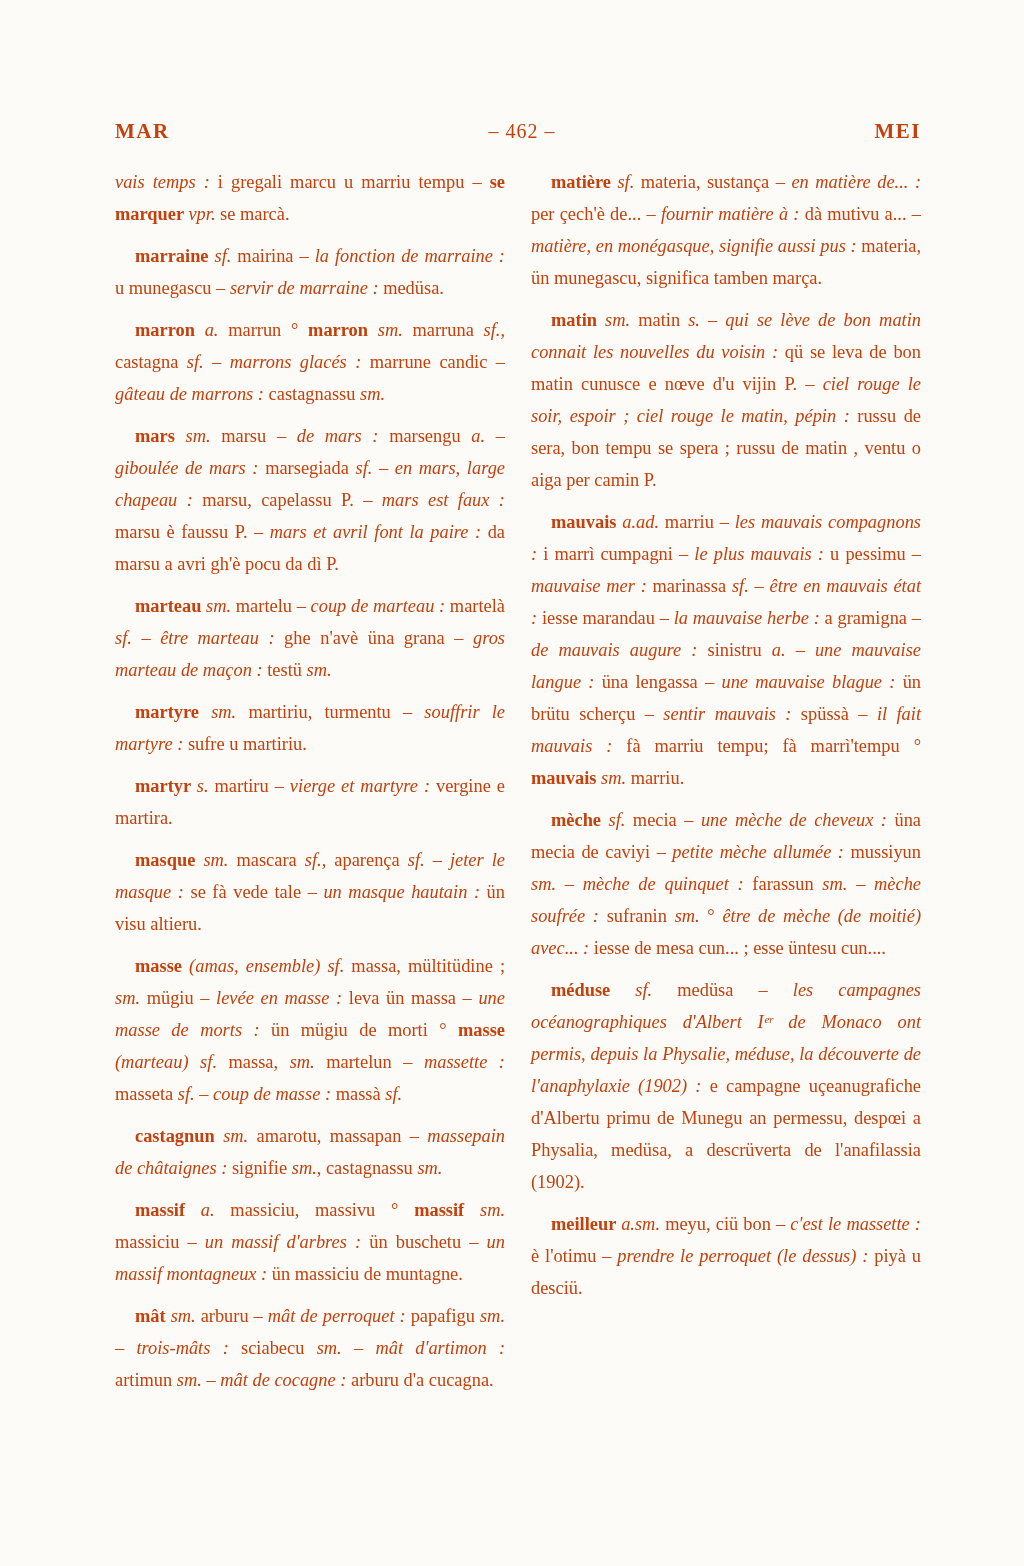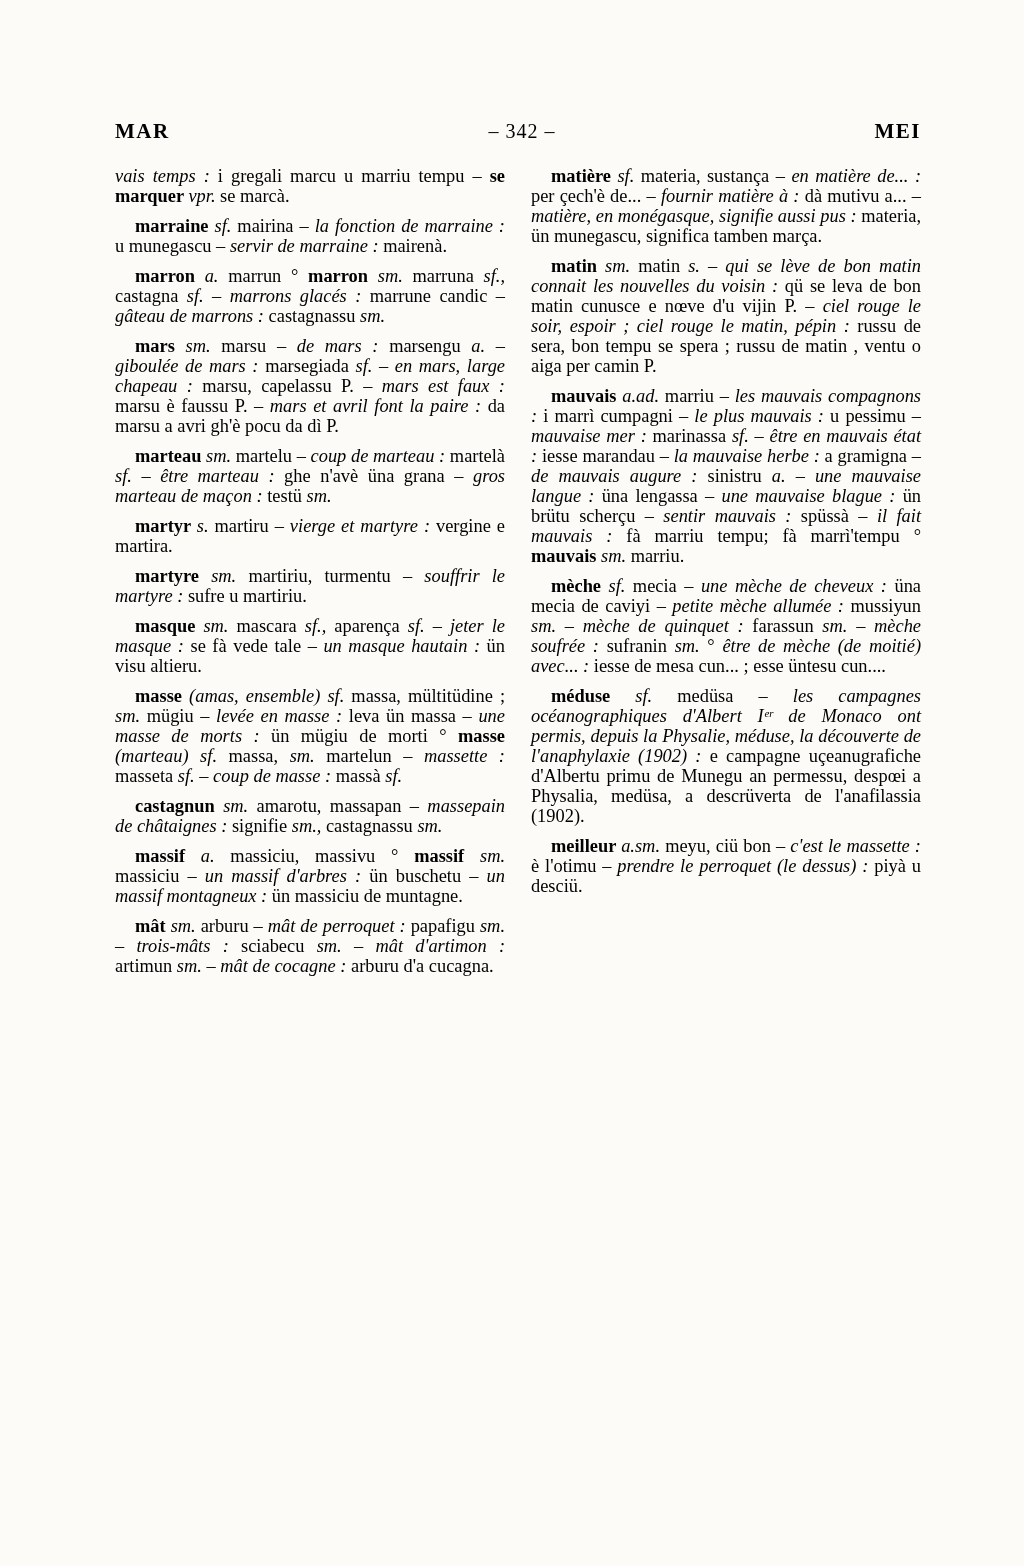--- a/index.html
+++ b/index.html
@@ -5,21 +5,21 @@
   html,body{margin:0;padding:0;}
   body{
     width:1024px;height:1566px;
     background:#e9e7e2;
     font-family:"Liberation Serif", serif;
   }
   .page{
     position:relative;
     width:1024px;height:1566px;
     background:#fcfbf8;
-    color:#000000;
+    color:#c2410c;
     overflow:hidden;
   }
   .running-header{
     position:absolute;
     top:119px;left:115px;width:806px;
     display:flex;align-items:baseline;
     font-size:21px;
   }
   .running-header .gw{
     font-weight:700;
@@ -33,50 +33,50 @@
   }
   .columns{
     position:absolute;
     top:166px;left:115px;width:806px;
     display:flex;
     gap:26px;
   }
   .col{
     width:390px;
     font-size:18.4px;
-    line-height:20px;
+    line-height:32px;
     text-align:justify;
   }
   .entry{
     margin:0 0 10px 0;
     text-indent:20px;
   }
   .entry.cont{text-indent:0;}
   .hw{font-weight:700;}
   .it{font-style:italic;}
   .rm{font-style:normal;}
 </style>
 </head>
 <body>
 
 <div class="page">
   <div class="running-header">
     <span class="gw">MAR</span>
-    <span class="pn">– 342 –</span>
+    <span class="pn">– 462 –</span>
     <span class="gw">MEI</span>
   </div>
   <div class="columns">
     <div class="col">
         <p class="entry cont"><span class="it">vais temps : </span><span class="rm">i gregali marcu u marriu tempu – </span><span class="hw">se marquer </span><span class="it">vpr. </span><span class="rm">se marcà.</span></p>
-        <p class="entry"><span class="hw">marraine </span><span class="it">sf. </span><span class="rm">mairina – </span><span class="it">la fonction de marraine : </span><span class="rm">u munegascu – </span><span class="it">servir de marraine : </span><span class="rm">mairenà.</span></p>
+        <p class="entry"><span class="hw">marraine </span><span class="it">sf. </span><span class="rm">mairina – </span><span class="it">la fonction de marraine : </span><span class="rm">u munegascu – </span><span class="it">servir de marraine : </span><span class="rm">medüsa.</span></p>
         <p class="entry"><span class="hw">marron </span><span class="it">a. </span><span class="rm">marrun ° </span><span class="hw">marron </span><span class="it">sm. </span><span class="rm">marruna </span><span class="it">sf., </span><span class="rm">castagna </span><span class="it">sf. </span><span class="rm">– </span><span class="it">marrons glacés : </span><span class="rm">marrune candic – </span><span class="it">gâteau de marrons : </span><span class="rm">castagnassu </span><span class="it">sm.</span></p>
         <p class="entry"><span class="hw">mars </span><span class="it">sm. </span><span class="rm">marsu – </span><span class="it">de mars : </span><span class="rm">marsengu </span><span class="it">a. </span><span class="rm">– </span><span class="it">giboulée de mars : </span><span class="rm">marsegiada </span><span class="it">sf. </span><span class="rm">– </span><span class="it">en mars, large chapeau : </span><span class="rm">marsu, capelassu P. – </span><span class="it">mars est faux : </span><span class="rm">marsu è faussu P. – </span><span class="it">mars et avril font la paire : </span><span class="rm">da marsu a avri gh'è pocu da dì P.</span></p>
         <p class="entry"><span class="hw">marteau </span><span class="it">sm. </span><span class="rm">martelu – </span><span class="it">coup de marteau : </span><span class="rm">martelà </span><span class="it">sf. </span><span class="rm">– </span><span class="it">être marteau : </span><span class="rm">ghe n'avè üna grana – </span><span class="it">gros marteau de maçon : </span><span class="rm">testü </span><span class="it">sm.</span></p>
+        <p class="entry"><span class="hw">martyre </span><span class="it">sm. </span><span class="rm">martiriu, turmentu – </span><span class="it">souffrir le martyre : </span><span class="rm">sufre u martiriu.</span></p>
         <p class="entry"><span class="hw">martyr </span><span class="it">s. </span><span class="rm">martiru – </span><span class="it">vierge et martyre : </span><span class="rm">vergine e martira.</span></p>
-        <p class="entry"><span class="hw">martyre </span><span class="it">sm. </span><span class="rm">martiriu, turmentu – </span><span class="it">souffrir le martyre : </span><span class="rm">sufre u martiriu.</span></p>
         <p class="entry"><span class="hw">masque </span><span class="it">sm. </span><span class="rm">mascara </span><span class="it">sf., </span><span class="rm">aparença </span><span class="it">sf. </span><span class="rm">– </span><span class="it">jeter le masque : </span><span class="rm">se fà vede tale – </span><span class="it">un masque hautain : </span><span class="rm">ün visu altieru.</span></p>
         <p class="entry"><span class="hw">masse </span><span class="it">(amas, ensemble) sf. </span><span class="rm">massa, mültitüdine ; </span><span class="it">sm. </span><span class="rm">mügiu – </span><span class="it">levée en masse : </span><span class="rm">leva ün massa – </span><span class="it">une masse de morts : </span><span class="rm">ün mügiu de morti ° </span><span class="hw">masse </span><span class="it">(marteau) sf. </span><span class="rm">massa, </span><span class="it">sm. </span><span class="rm">martelun – </span><span class="it">massette : </span><span class="rm">masseta </span><span class="it">sf. </span><span class="rm">– </span><span class="it">coup de masse : </span><span class="rm">massà </span><span class="it">sf.</span></p>
         <p class="entry"><span class="hw">castagnun </span><span class="it">sm. </span><span class="rm">amarotu, massapan – </span><span class="it">massepain de châtaignes : </span><span class="rm">signifie </span><span class="it">sm., </span><span class="rm">castagnassu </span><span class="it">sm.</span></p>
         <p class="entry"><span class="hw">massif </span><span class="it">a. </span><span class="rm">massiciu, massivu ° </span><span class="hw">massif </span><span class="it">sm. </span><span class="rm">massiciu – </span><span class="it">un massif d'arbres : </span><span class="rm">ün buschetu – </span><span class="it">un massif montagneux : </span><span class="rm">ün massiciu de muntagne.</span></p>
         <p class="entry"><span class="hw">mât </span><span class="it">sm. </span><span class="rm">arburu – </span><span class="it">mât de perroquet : </span><span class="rm">papafigu </span><span class="it">sm. </span><span class="rm">– </span><span class="it">trois-mâts : </span><span class="rm">sciabecu </span><span class="it">sm. </span><span class="rm">– </span><span class="it">mât d'artimon : </span><span class="rm">artimun </span><span class="it">sm. </span><span class="rm">– </span><span class="it">mât de cocagne : </span><span class="rm">arburu d'a cucagna.</span></p>
       </div>
     <div class="col">
         <p class="entry"><span class="hw">matière </span><span class="it">sf. </span><span class="rm">materia, sustança – </span><span class="it">en matière de... : </span><span class="rm">per çech'è de... – </span><span class="it">fournir matière à : </span><span class="rm">dà mutivu a... – </span><span class="it">matière, en monégasque, signifie aussi pus : </span><span class="rm">materia, ün munegascu, significa tamben marça.</span></p>
         <p class="entry"><span class="hw">matin </span><span class="it">sm. </span><span class="rm">matin </span><span class="it">s. </span><span class="rm">– </span><span class="it">qui se lève de bon matin connait les nouvelles du voisin : </span><span class="rm">qü se leva de bon matin cunusce e nœve d'u vijin P. – </span><span class="it">ciel rouge le soir, espoir ; ciel rouge le matin, pépin : </span><span class="rm">russu de sera, bon tempu se spera ; russu de matin , ventu o aiga per camin P.</span></p>
         <p class="entry"><span class="hw">mauvais </span><span class="it">a.ad. </span><span class="rm">marriu – </span><span class="it">les mauvais compagnons : </span><span class="rm">i marrì cumpagni – </span><span class="it">le plus mauvais : </span><span class="rm">u pessimu – </span><span class="it">mauvaise mer : </span><span class="rm">marinassa </span><span class="it">sf. </span><span class="rm">– </span><span class="it">être en mauvais état : </span><span class="rm">iesse marandau – </span><span class="it">la mauvaise herbe : </span><span class="rm">a gramigna – </span><span class="it">de mauvais augure : </span><span class="rm">sinistru </span><span class="it">a. </span><span class="rm">– </span><span class="it">une mauvaise langue : </span><span class="rm">üna lengassa – </span><span class="it">une mauvaise blague : </span><span class="rm">ün brütu scherçu – </span><span class="it">sentir mauvais : </span><span class="rm">spüssà – </span><span class="it">il fait mauvais : </span><span class="rm">fà marriu tempu; fà marrì'tempu ° </span><span class="hw">mauvais </span><span class="it">sm. </span><span class="rm">marriu.</span></p>

